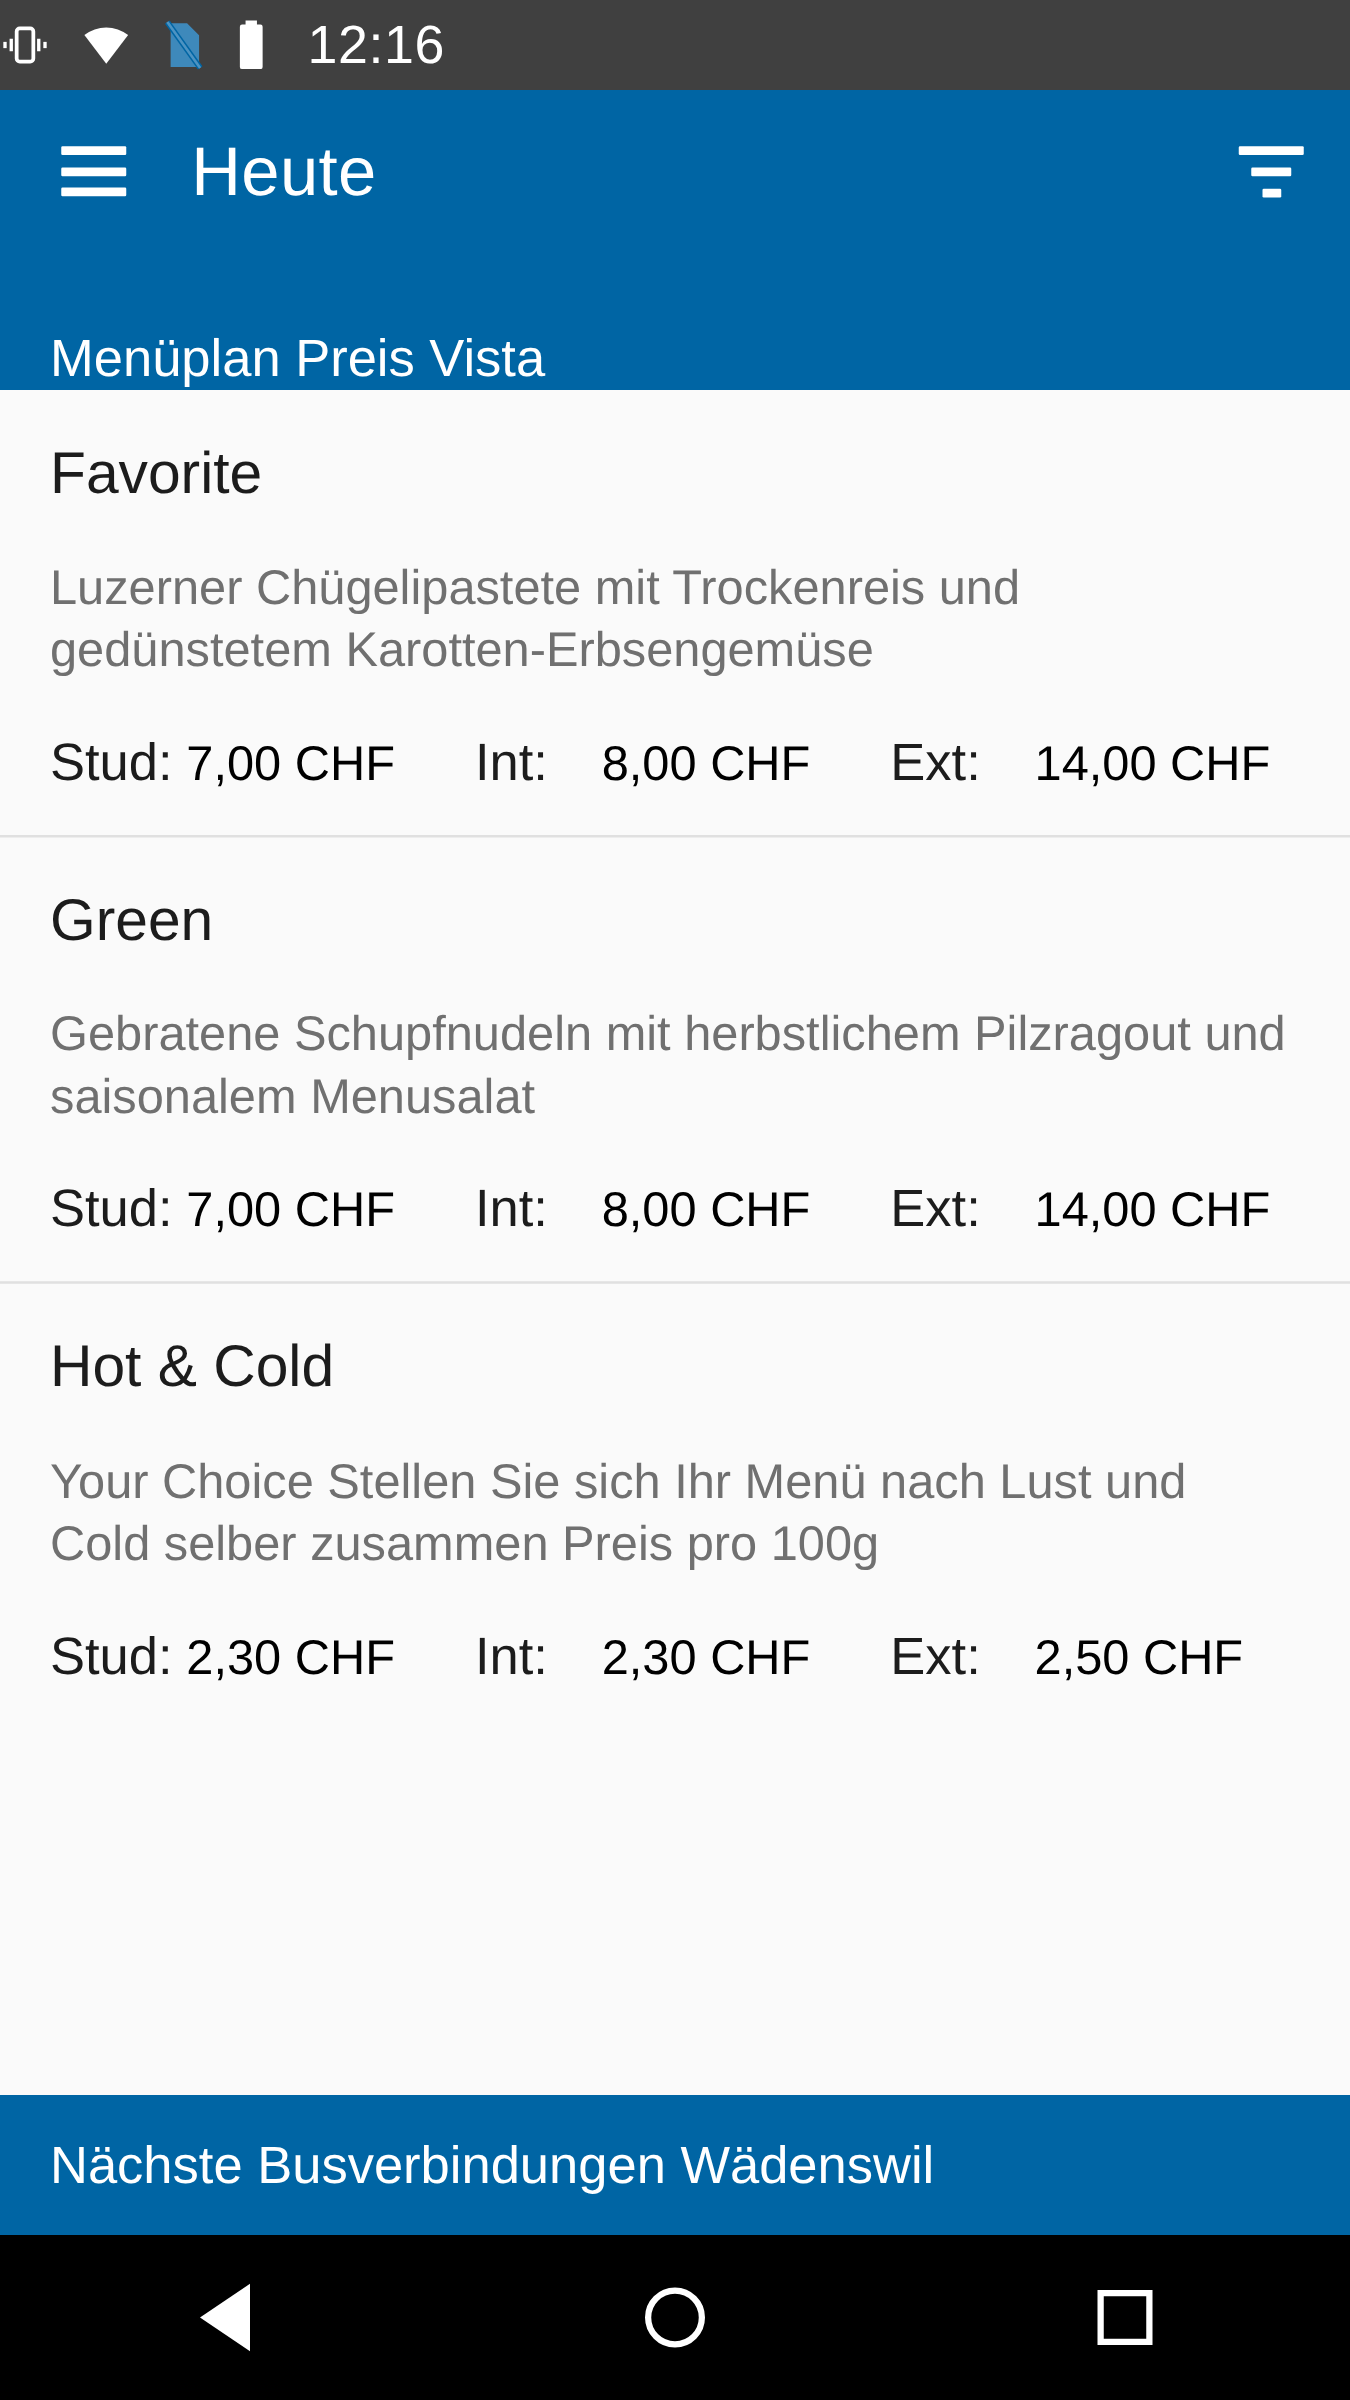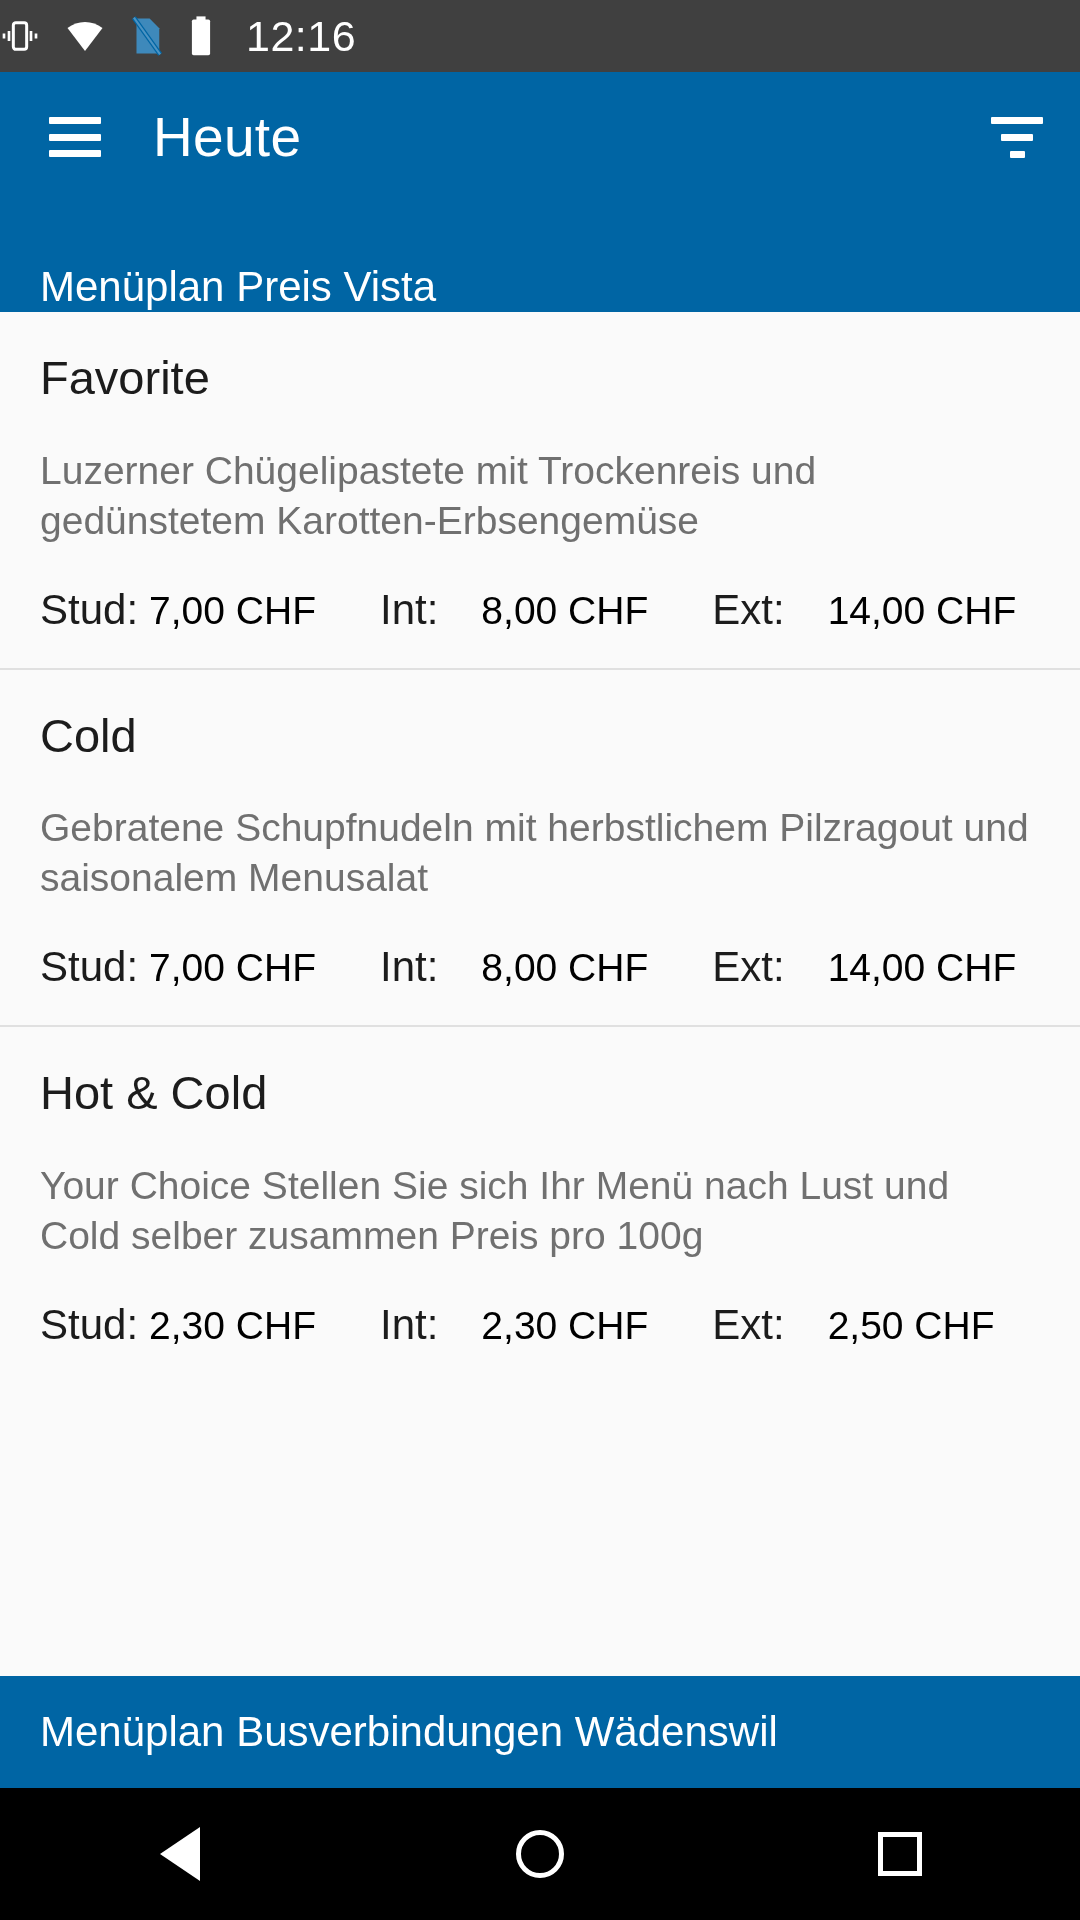--- a/index.html
+++ b/index.html
@@ -151,21 +151,21 @@
           <span class="price-value">8,00 CHF</span>
         </div>
         <div class="price-item">
           <span class="price-label">Ext:</span>
           <span class="price-value">14,00 CHF</span>
         </div>
       </div>
     </div>
 
     <div class="menu-card">
-      <div class="menu-name">Cold</div>
+      <div class="menu-name">Green</div>
       <div class="menu-desc">Gebratene Schupfnudeln mit herbstlichem Pilzragout und saisonalem Menusalat</div>
       <div class="price-row">
         <div class="price-item">
           <span class="price-label">Stud:</span>
           <span class="price-value">7,00 CHF</span>
         </div>
         <div class="price-item">
           <span class="price-label">Int:</span>
           <span class="price-value">8,00 CHF</span>
         </div>
@@ -191,21 +191,21 @@
         <div class="price-item">
           <span class="price-label">Ext:</span>
           <span class="price-value">2,50 CHF</span>
         </div>
       </div>
     </div>
 
   </div>
 
   <div class="bus-banner">
-    <div class="bus-banner-title">Menüplan Busverbindungen Wädenswil</div>
+    <div class="bus-banner-title">Nächste Busverbindungen Wädenswil</div>
   </div>
 
   <div class="nav-bar">
     <div class="nav-btn">
       <div class="nav-back"></div>
     </div>
     <div class="nav-btn">
       <div class="nav-home"></div>
     </div>
     <div class="nav-btn">

